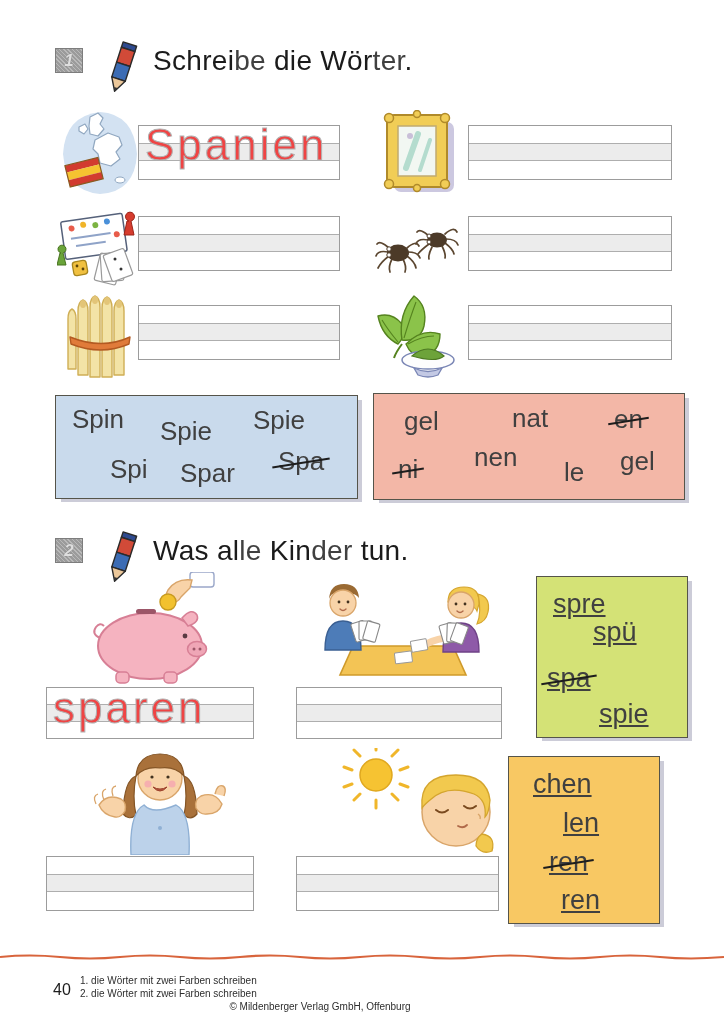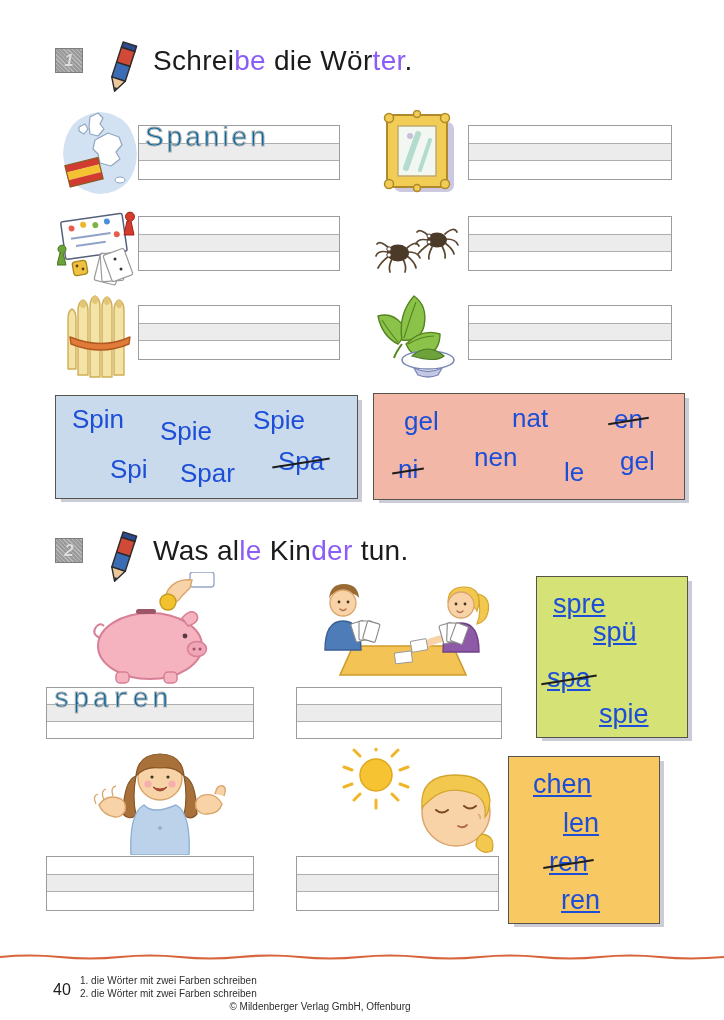--- a/index.html
+++ b/index.html
@@ -13,44 +13,44 @@
     width:28px; height:25px; margin-top:8px;
     background:#9b9b9b;
     background-image:repeating-linear-gradient(45deg, rgba(255,255,255,.3) 0 1px, transparent 1px 3px);
     border:1px solid #7d7d7d;
     color:#dedede; font-size:17px; font-weight:bold; font-style:italic;
     display:flex; align-items:center; justify-content:center;
     text-shadow:0 0 1px #6a6a6a;
   }
   .pencil-wrap { width:34px; height:46px; margin-left:22px; }
   .ex-title { margin-left:14px; margin-top:5px; font-size:28px; font-weight:500; color:#1b1b1b; letter-spacing:.3px; }
-  .ex-title .muted { color:#8b5cf6; }
+  .ex-title .muted { color:#404040; }
 
   
   .wlines { position:absolute; border:1.5px solid #9c9c9c; background:#fff; }
   .wl-top { height:18px; border-bottom:1px solid #aeaeae; }
   .wl-mid { height:17px; border-bottom:1px solid #aeaeae; background:#ececec; }
   .trace {
     position:absolute; left:6px; top:-3px;
-    font-size:28px; letter-spacing:3px; line-height:1;
-    color:#0369a1; -webkit-text-stroke:1px #b2b2b2;
+    font-size:44px; letter-spacing:3px; line-height:1;
+    color:#ef4444; -webkit-text-stroke:1px #b2b2b2;
     white-space:nowrap;
   }
-  .trace.lower { top:-2px;font-family:Liberation Mono, monospace; }
+  .trace.lower { top:-2px; }
 
   
   .illus { position:absolute; }
   .illus svg { width:100%; height:100%; display:block; }
 
   
   .wordbox {
     position:absolute; border:1.6px solid #55544a;
     box-shadow:5px 4px 0 -1px #ccccd8;
   }
-  .wordbox .bw { position:absolute; font-size:26px; color:#1d4ed8; white-space:nowrap; }
+  .wordbox .bw { position:absolute; font-size:26px; color:#404040; white-space:nowrap; }
   .sidebox .bw { font-size:27px;text-decoration:underline; }
   .struck::after {
     content:""; position:absolute; left:-6px; right:-6px; top:50%;
     border-top:2.4px solid #1d1d1d; transform:rotate(-9deg);
   }
 
   
   .bluebox .w1{left:16px; top:8px;}  .bluebox .w2{left:104px; top:20px;}
   .bluebox .w3{left:197px; top:9px;} .bluebox .w4{left:54px;  top:58px;}
   .bluebox .w5{left:124px; top:62px;}.bluebox .w6{left:222px; top:50px;}

